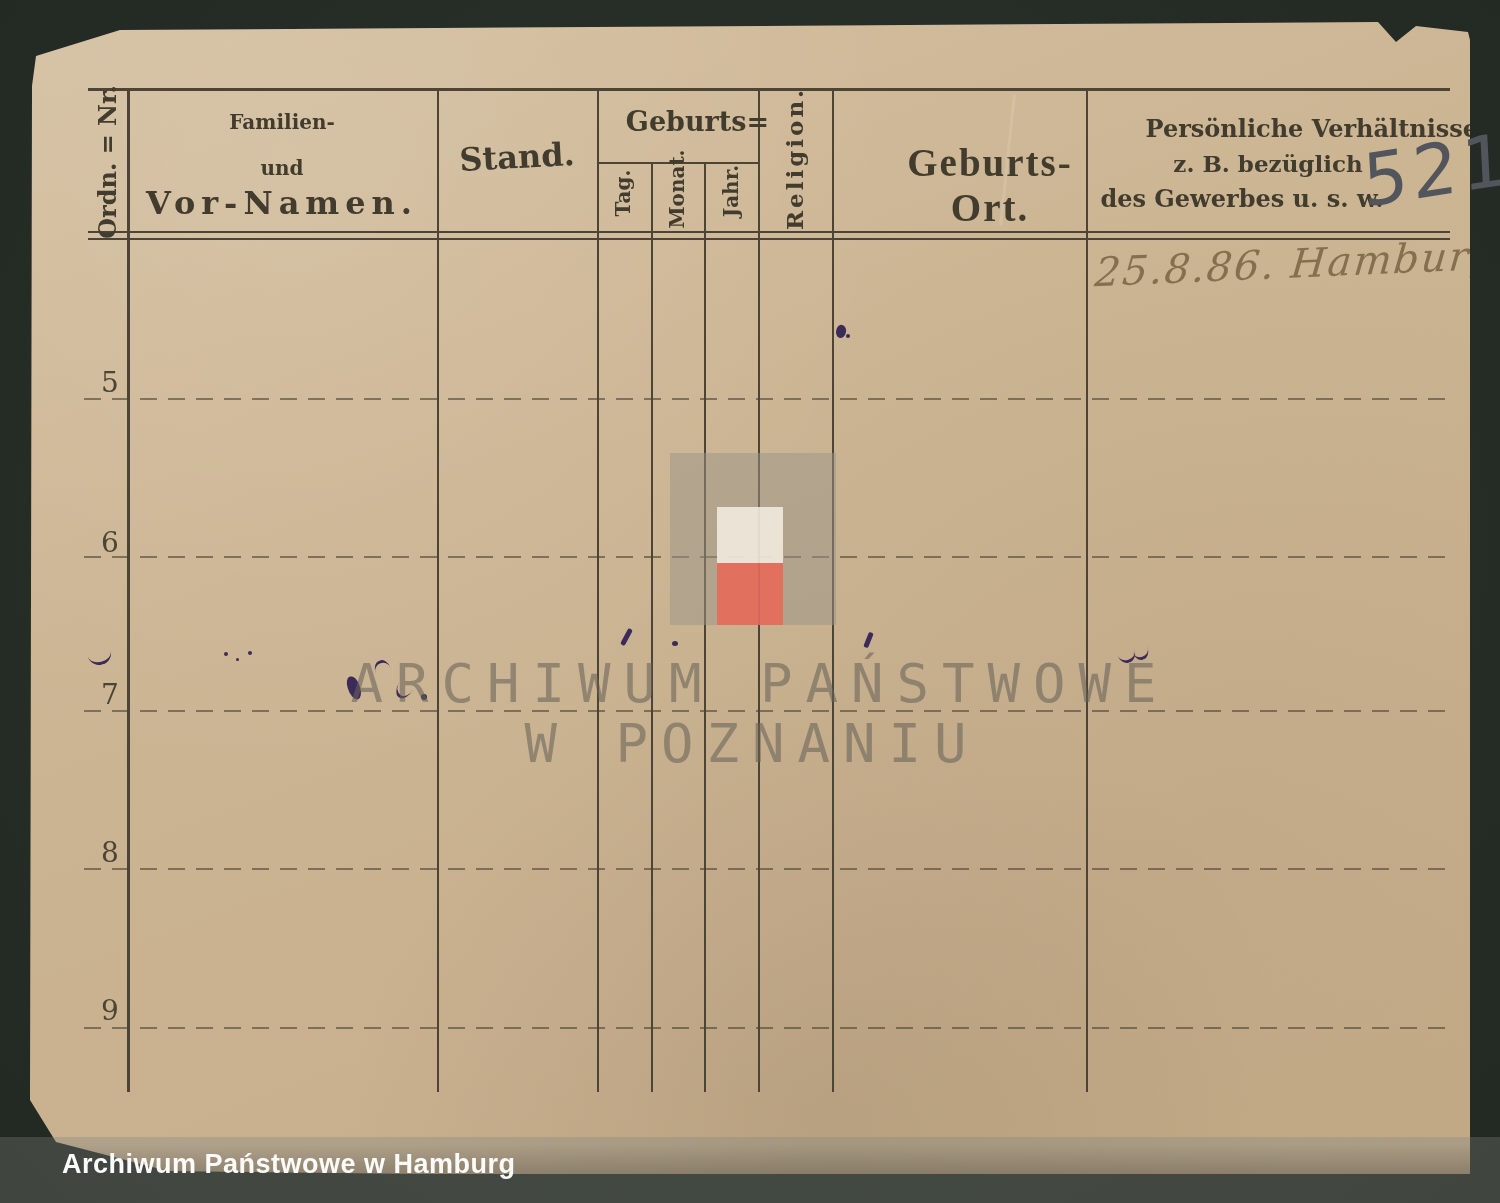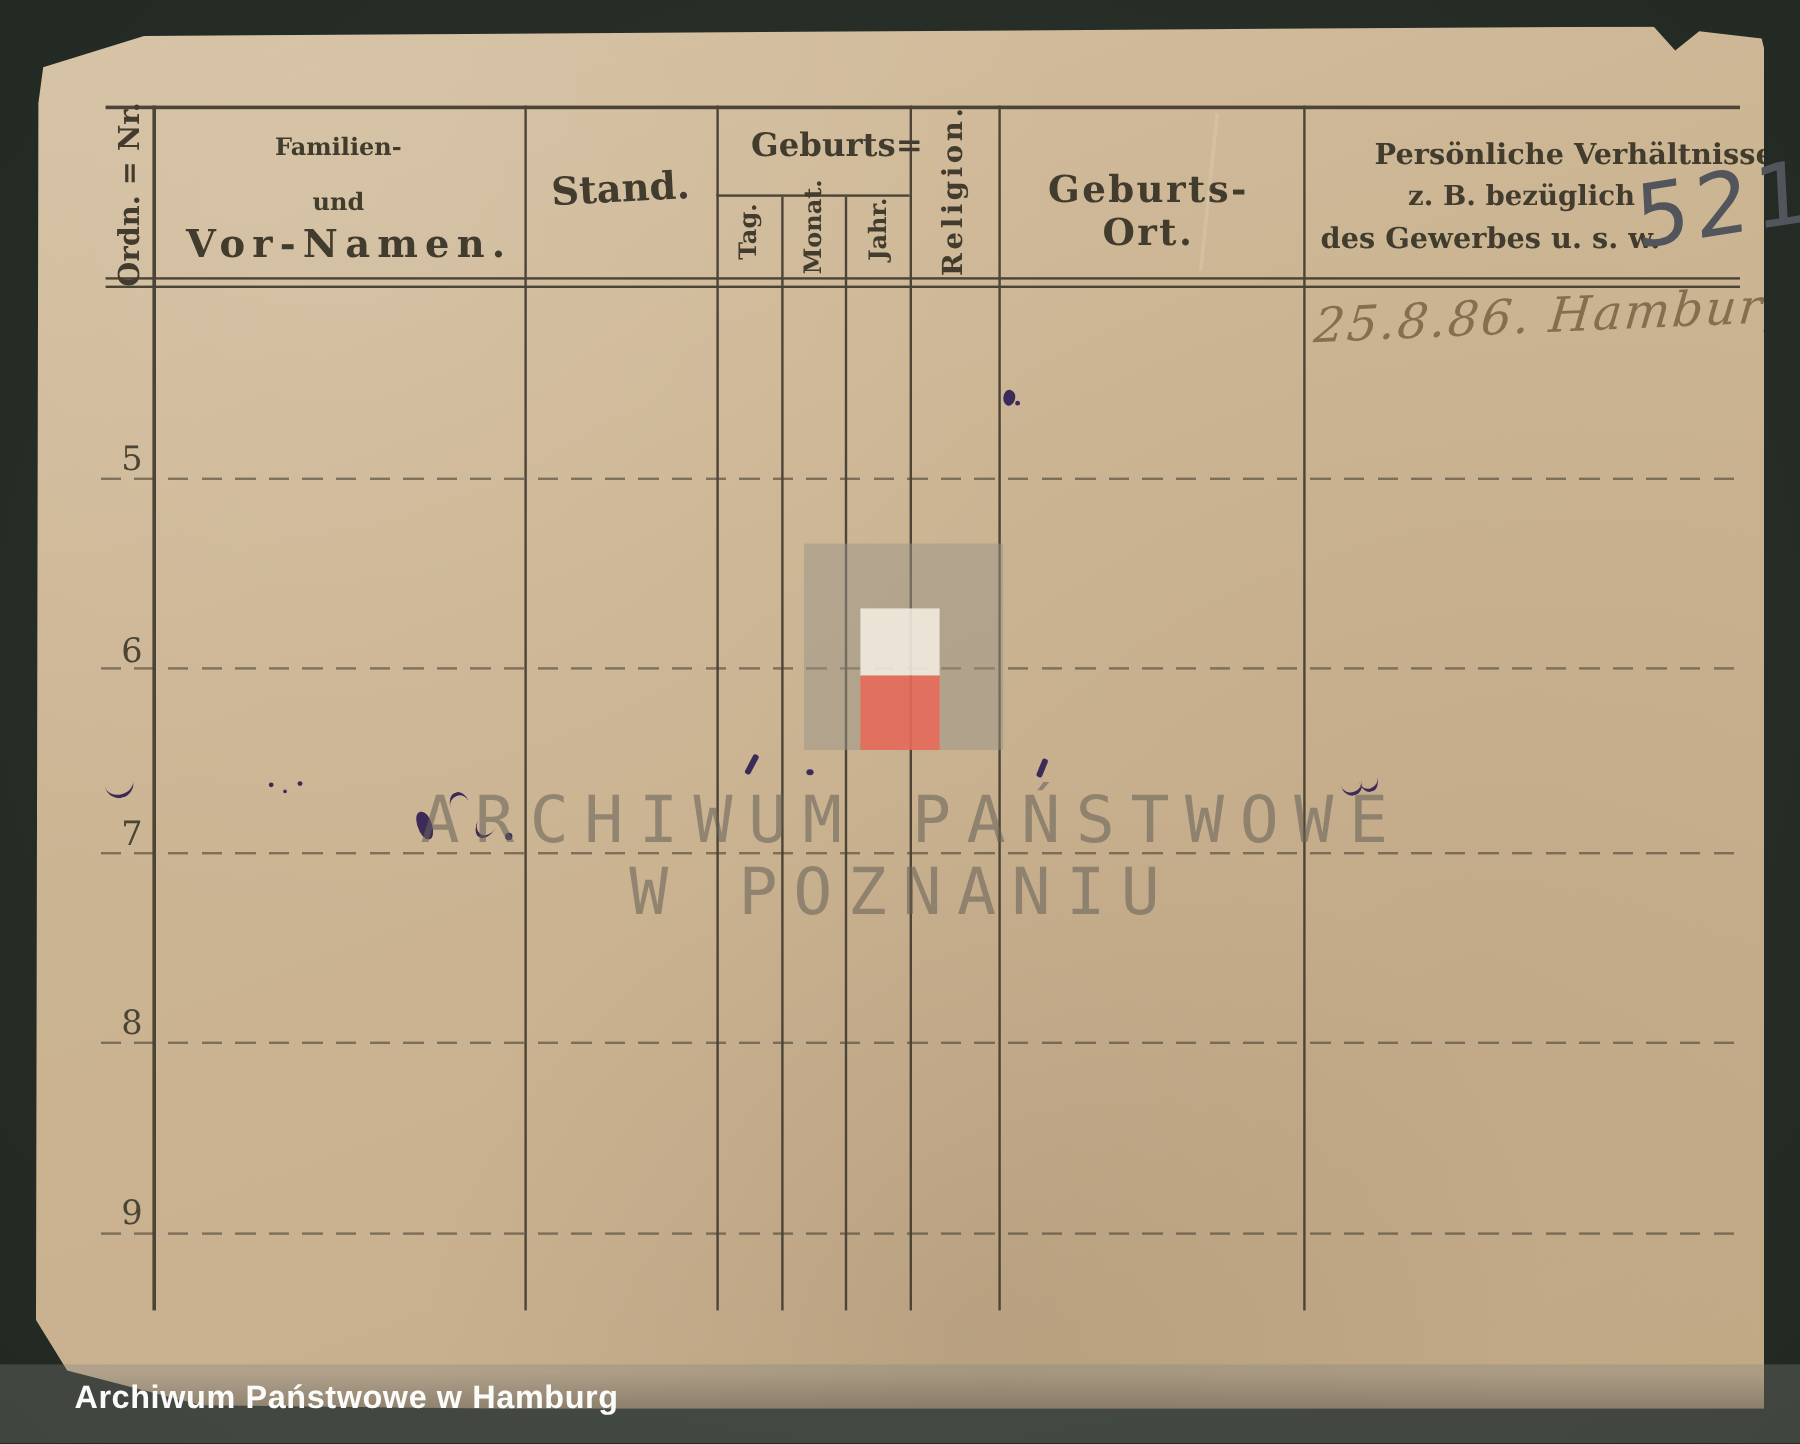--- a/index.html
+++ b/index.html
@@ -77,32 +77,32 @@
     <div class="rowline" style="left:56px;top:376px;width:1368px;"></div>
     <div class="rowline" style="left:56px;top:534px;width:1368px;"></div>
     <div class="rowline" style="left:56px;top:688px;width:1368px;"></div>
     <div class="rowline" style="left:56px;top:846px;width:1368px;"></div>
     <div class="rowline" style="left:56px;top:1005px;width:1368px;"></div>
 
     <div class="frak rot" style="left:0px;top:124px;width:160px;height:32px;line-height:32px;font-size:24px;">Ordn. = Nr.</div>
 
     <div class="frak" style="left:109px;top:88px;width:290px;font-size:20px;">Familien-</div>
     <div class="frak" style="left:109px;top:134px;width:290px;font-size:20px;">und</div>
-    <div class="frak" style="left:109px;top:162px;width:290px;font-size:32px;letter-spacing:6px;text-align:right;">Vor-Namen.</div>
+    <div class="frak" style="left:109px;top:162px;width:290px;font-size:32px;letter-spacing:6px;">Vor-Namen.</div>
 
     <div class="frak" style="left:389px;top:116px;width:200px;font-size:32px;transform:rotate(-3deg);">Stand.</div>
 
     <div class="frak" style="left:553px;top:84px;width:161px;font-size:27px;padding-left:36px;">Geburts=</div>
     <div class="frak rot" style="left:550px;top:158px;width:90px;height:26px;line-height:26px;font-size:20px;">Tag.</div>
     <div class="frak rot" style="left:604px;top:154px;width:90px;height:26px;line-height:26px;font-size:20px;">Monat.</div>
     <div class="frak rot" style="left:658px;top:156px;width:90px;height:26px;line-height:26px;font-size:20px;">Jahr.</div>
 
     <div class="frak rot" style="left:697px;top:124px;width:140px;height:28px;line-height:28px;font-size:23px;letter-spacing:3px;">Religion.</div>
 
-    <div class="frak" style="left:829px;top:118px;width:200px;font-size:31px;letter-spacing:2px;">Geburts-Ort.</div>
+    <div class="frak" style="left:862px;top:118px;width:200px;font-size:39px;letter-spacing:2px;font-family:Liberation Serif, serif;">Geburts-Ort.</div>
 
     <div class="frak" style="left:1058px;top:92px;width:364px;font-size:24px;padding-left:48px;">Persönliche Verhältnisse,</div>
     <div class="frak" style="left:1058px;top:128px;width:364px;font-size:23px;">z. B. bezüglich</div>
     <div class="frak" style="left:1032px;top:162px;width:364px;font-size:24px;">des Gewerbes u. s. w.</div>
 
     <div class="rownum" style="top:344px;">5</div>
     <div class="rownum" style="top:504px;">6</div>
     <div class="rownum" style="top:656px;">7</div>
     <div class="rownum" style="top:814px;">8</div>
     <div class="rownum" style="top:972px;">9</div>

